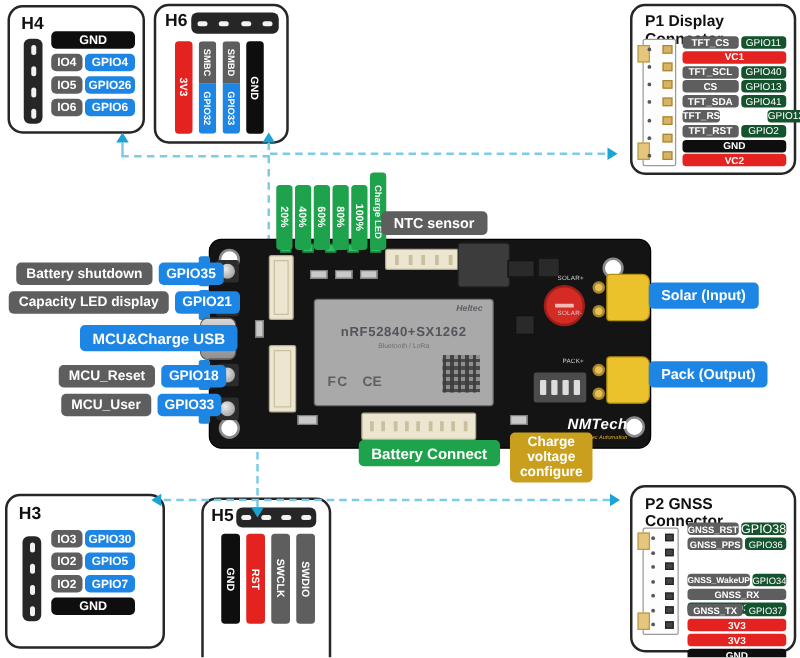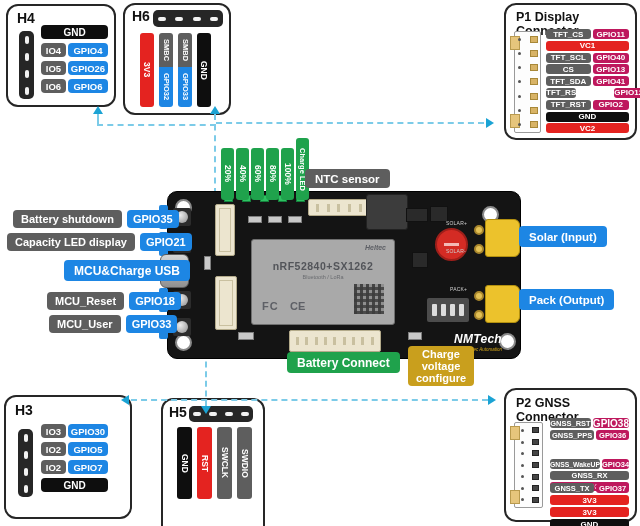--- a/index.html
+++ b/index.html
@@ -43,21 +43,21 @@
   .splitbar{width:14px;display:flex;flex-direction:column;border-radius:3px;overflow:hidden;}
   .splitbar .top{flex:0 0 34px;background:#5e5e5e;}
   .splitbar .bot{flex:1;background:#1d86e4;}
   .splitbar span{display:flex;align-items:center;justify-content:center;color:#fff;
                  font-weight:bold;font-size:7.5px;height:100%;}
 
   
   .crow{display:flex;gap:2px;}
   .crow .cl{background:#5e5e5e;border-radius:3px;color:#fff;font-weight:bold;
             display:flex;align-items:center;justify-content:center;}
-  .crow .cr{background:#be185d;border-radius:3px;color:#fff;font-weight:bold;
+  .crow .cr{background:#14532d;border-radius:3px;color:#fff;font-weight:normal;
             display:flex;align-items:center;justify-content:center;}
   .cfull{border-radius:3px;color:#fff;font-weight:bold;display:flex;align-items:center;justify-content:center;}
 
   
   .fpc{position:absolute;background:#fdfdfd;border:1.5px solid #9a9a9a;border-radius:2px;}
   .fpc .tab{position:absolute;left:-5px;width:8px;height:12px;background:#e6c57c;border:1px solid #b99a4e;}
   .fpc .pads{position:absolute;right:2px;top:4px;bottom:4px;display:flex;flex-direction:column;justify-content:space-between;}
   .fpc .pads i{width:6px;height:5px;background:#d8b365;border:1px solid #a88838;}
   .fpc .dots{position:absolute;left:3px;top:6px;bottom:6px;display:flex;flex-direction:column;justify-content:space-between;}
   .fpc .dots i{width:3px;height:3px;background:#555;border-radius:50%;}

